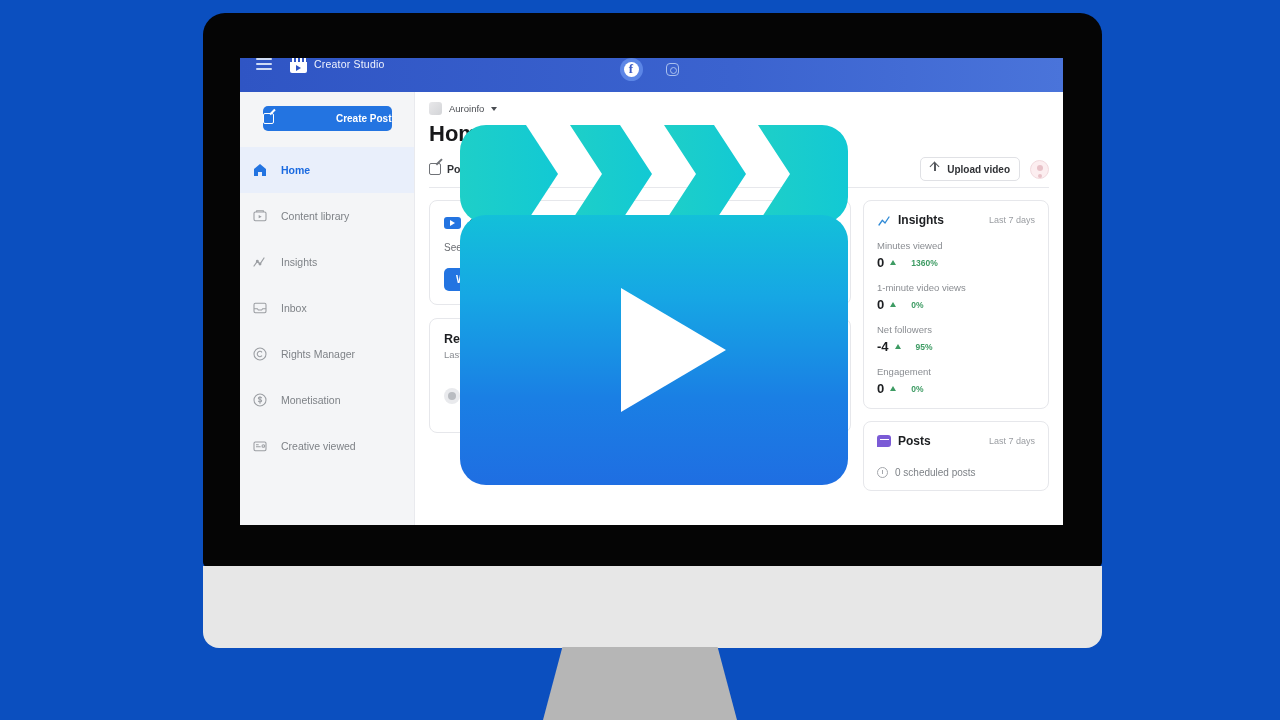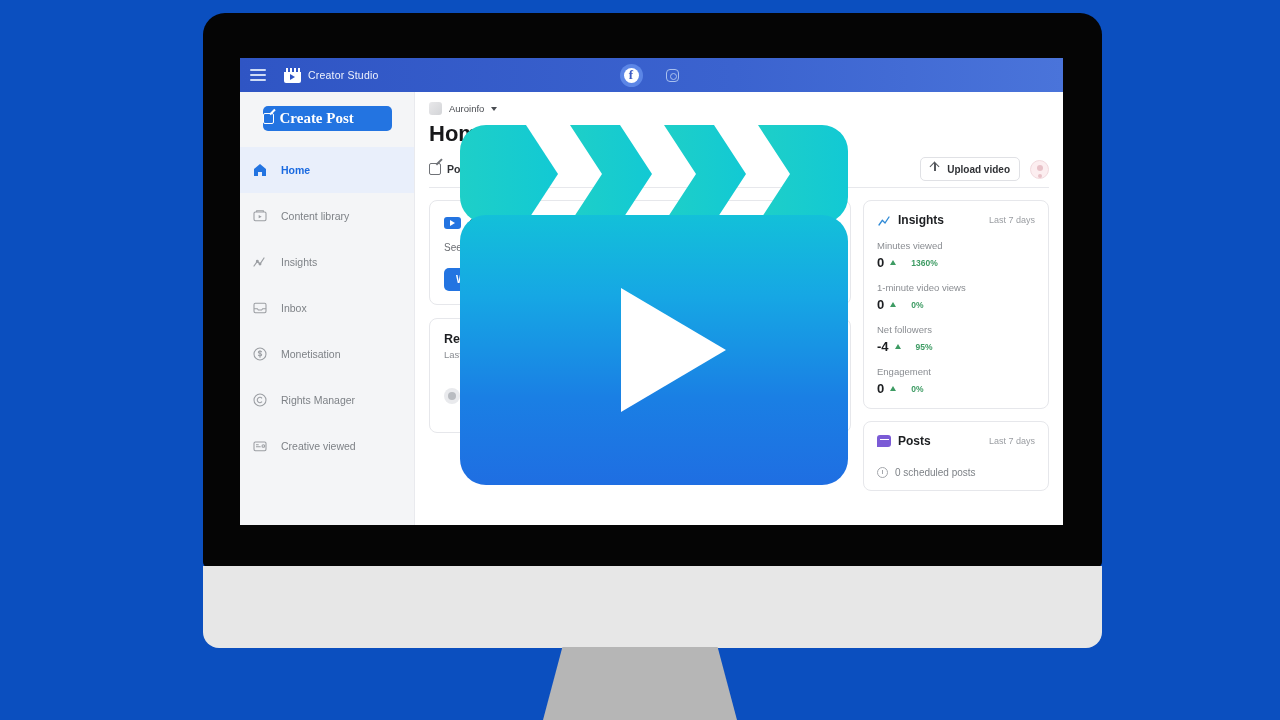--- a/index.html
+++ b/index.html
@@ -45,22 +45,22 @@
     background: #ffffff;
     overflow: hidden;
   }
 
   
   .topbar {
     position: relative;
     height: 34px;
     background: #3b5ac4;
     background: linear-gradient(90deg,#2f55c4 0%,#3b63cf 60%,#4a74da 100%);
-    display: flex; align-items: center;
-    padding: 0 10px;
+    display: flex; 
+    padding: 0 16px;
     color: #fff;
   }
   .hamburger { width: 16px; display: flex; flex-direction: column; gap: 3px; cursor: pointer; }
   .hamburger i { display:block; height: 2px; background: #cfdcf5; border-radius: 1px; }
   .cs-logo {
     margin-left: 18px; width: 17px; height: 15px;
     background: #fff; border-radius: 2px;
     position: relative; display:flex; align-items:center; justify-content:center;
   }
   .cs-logo::before {
@@ -108,22 +108,22 @@
   
   .sidebar {
     width: 175px; flex: 0 0 175px;
     background: #f4f5f7;
     padding-top: 14px;
     border-right: 1px solid #e9eaee;
   }
   .create-post-btn {
     margin: 0 auto 16px; width: 129px; height: 25px;
     background: #2374e1; color: #fff; border-radius: 5px;
-    display: flex; align-items: center; justify-content: flex-start; gap: 6px;
-    font-size: 15px; font-weight: bold; cursor: pointer; font-family: Liberation Serif, serif;
+    display: flex; align-items: center; justify-content: space-between; gap: 6px;
+    font-size: 10px; font-weight: bold; cursor: pointer;
   }
   .compose-ic {
     width: 11px; height: 11px; border: 1.4px solid #fff; border-radius: 2px;
     position: relative;
   }
   .compose-ic::after {
     content:''; position:absolute; right:-3px; top:-3px;
     width:7px; height:2px; background:#fff; transform: rotate(-45deg);
   }
   .nav-item {
@@ -323,34 +323,34 @@
                 <path d="M3 13h5l1.5 2h5L16 13h5"></path>
               </svg>
           </span>
           <span>Inbox</span>
         </div>
 
         <div class="nav-item">
           <span class="nav-ic">
             <svg viewBox="0 0 24 24" fill="none" stroke="currentColor" stroke-width="1.6">
                 <circle cx="12" cy="12" r="9"></circle>
-                <path d="M12 6.5v11M14.5 9.2c0-1.1-1.1-1.8-2.5-1.8s-2.5.7-2.5 1.8 1.1 1.6 2.5 1.9 2.5.8 2.5 1.9-1.1 1.8-2.5 1.8-2.5-.7-2.5-1.8"></path>
-              </svg>
-          </span>
-          <span>Monetisation</span>
+                <path d="M15 9.5a4 4 0 100 5"></path>
+              </svg>
+          </span>
+          <span>Rights Manager</span>
         </div>
 
         <div class="nav-item">
           <span class="nav-ic">
             <svg viewBox="0 0 24 24" fill="none" stroke="currentColor" stroke-width="1.6">
                 <circle cx="12" cy="12" r="9"></circle>
-                <path d="M15 9.5a4 4 0 100 5"></path>
-              </svg>
-          </span>
-          <span>Rights Manager</span>
+                <path d="M12 6.5v11M14.5 9.2c0-1.1-1.1-1.8-2.5-1.8s-2.5.7-2.5 1.8 1.1 1.6 2.5 1.9 2.5.8 2.5 1.9-1.1 1.8-2.5 1.8-2.5-.7-2.5-1.8"></path>
+              </svg>
+          </span>
+          <span>Monetisation</span>
         </div>
 
         <div class="nav-item">
           <span class="nav-ic">
             <svg viewBox="0 0 24 24" fill="none" stroke="currentColor" stroke-width="1.6">
                 <rect x="3" y="6" width="18" height="13" rx="2"></rect>
                 <path d="M6 10h4M6 13h7"></path>
                 <circle cx="17" cy="12" r="2"></circle>
               </svg>
           </span>

